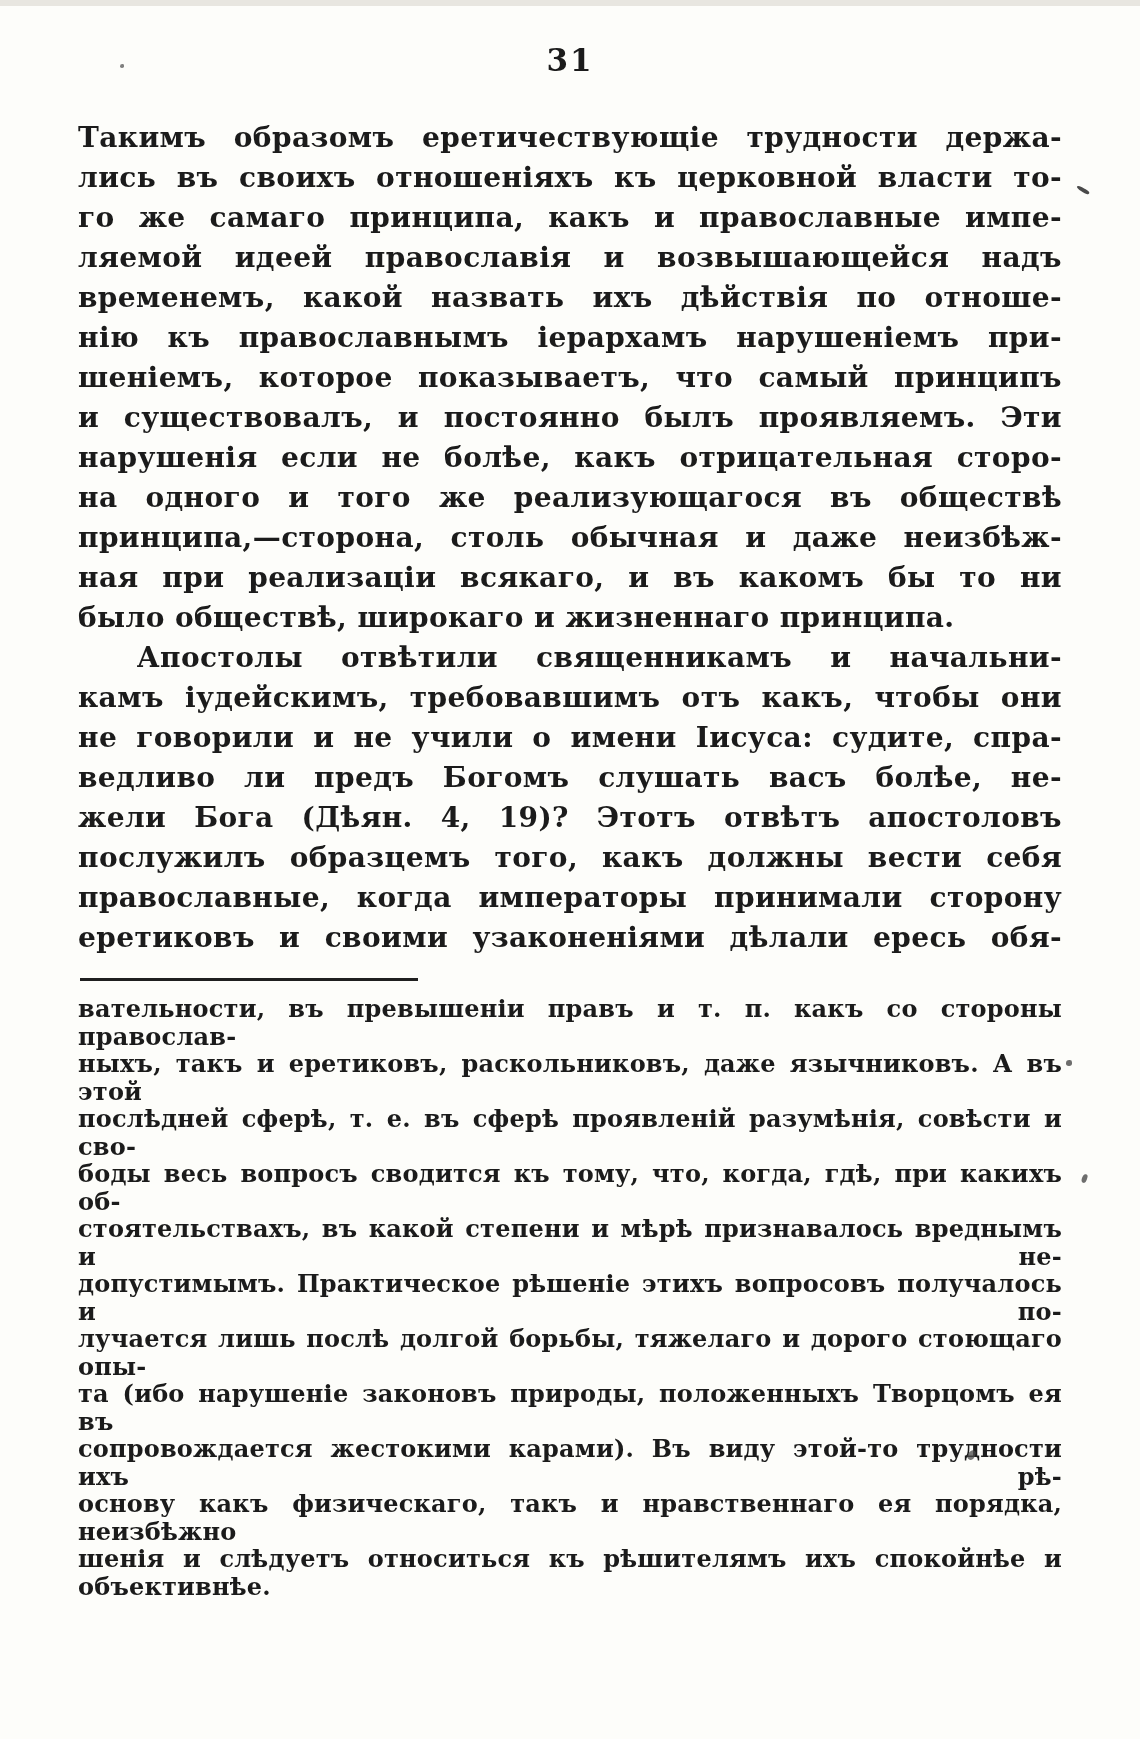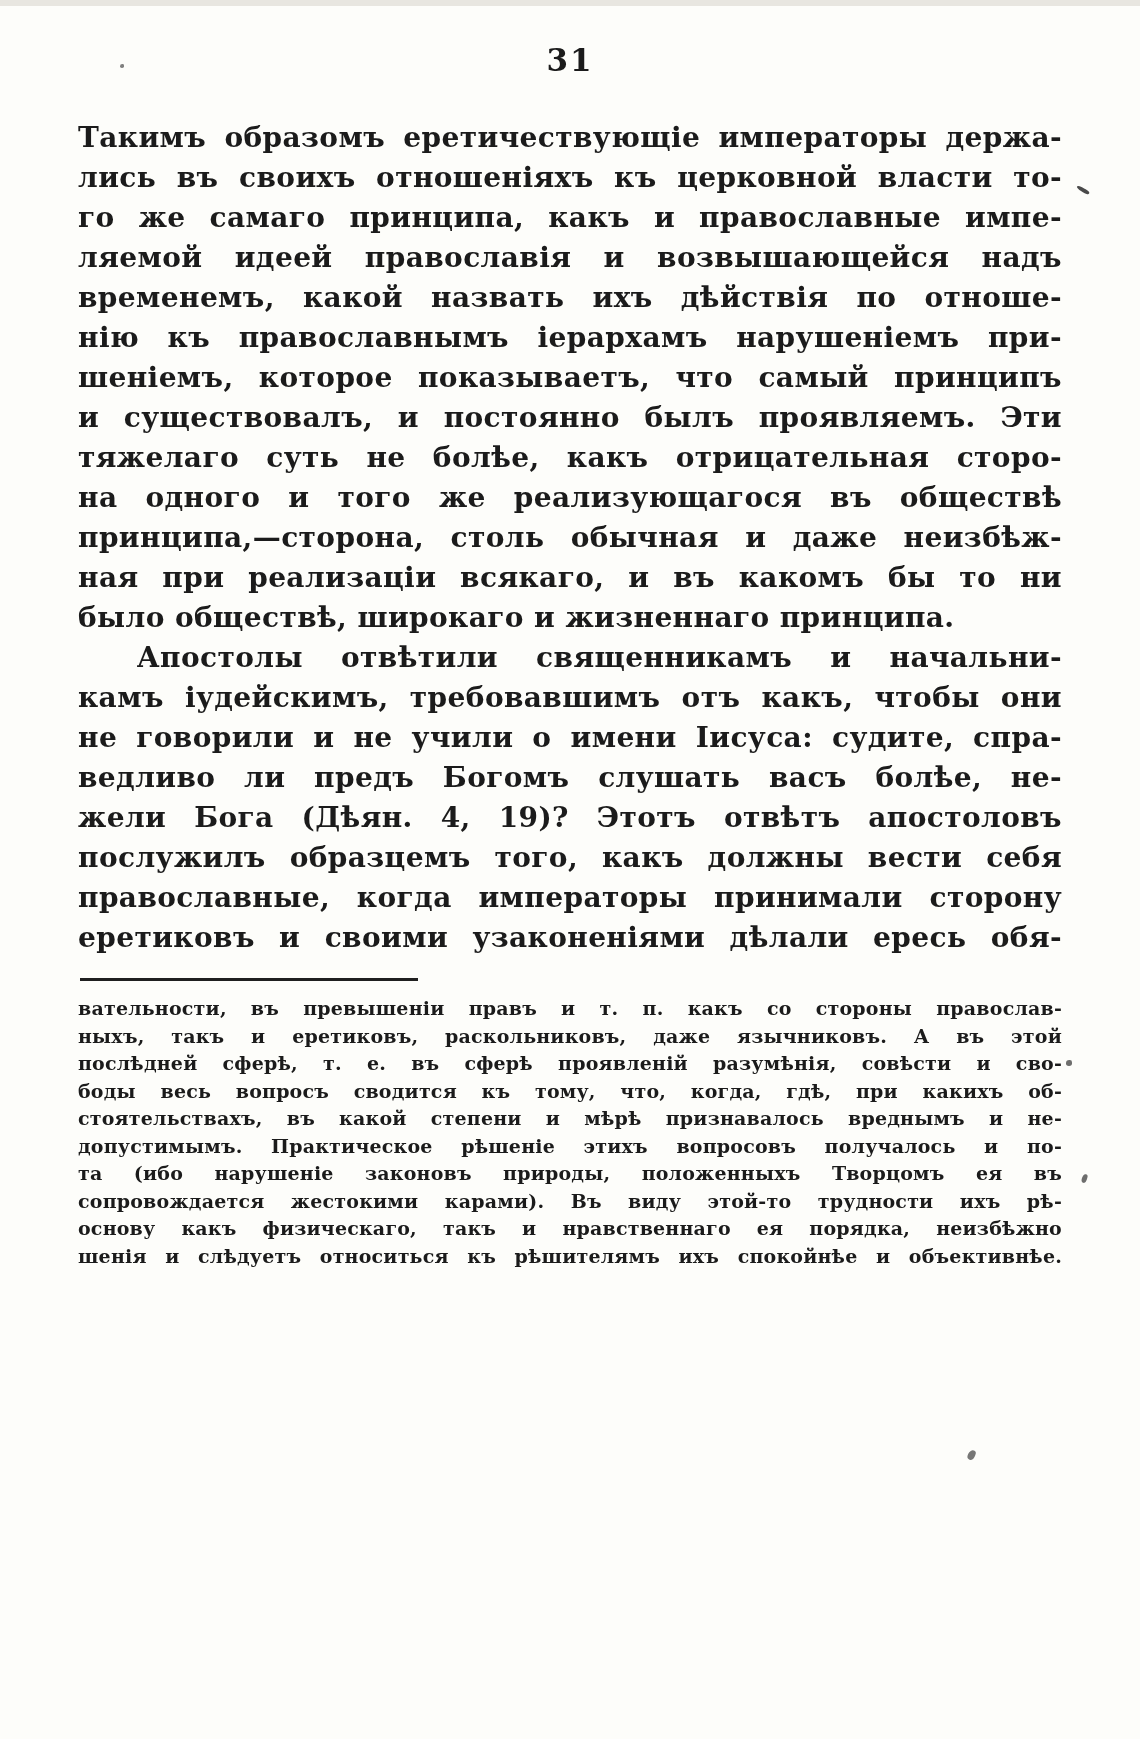--- a/index.html
+++ b/index.html
@@ -42,21 +42,21 @@
   .line.indent {
     text-indent: 2.1em;
   }
   .footnote-rule {
     width: 338px;
     height: 3px;
     background: #1f1f1f;
     margin: 20px 0 14px 2px;
   }
   .footnote {
-    font-size: 19px;
+    font-size: 24px;
     font-weight: 600;
     line-height: 27.5px;
     letter-spacing: 0.2px;
   }
   .fline {
     text-align: justify;
     text-align-last: justify;
   }
   .speck {
     position: absolute;
@@ -70,29 +70,29 @@
   .speck-5 { left: 120px;  top: 58px;  width: 4px; height: 4px; opacity: .7; }
 </style>
 </head>
 <body>
 
 <div class="page">
 
   <div class="page-number">31</div>
 
   <div class="main-text">
-    <div class="line">Такимъ образомъ еретичествующіе императоры держа-</div>
+    <div class="line">Такимъ образомъ еретичествующіе трудности держа-</div>
     <div class="line">лись въ своихъ отношеніяхъ къ церковной власти то-</div>
     <div class="line">го же самаго принципа, какъ и православные импе-</div>
     <div class="line">ляемой идеей православія и возвышающейся надъ</div>
     <div class="line">временемъ, какой назвать ихъ дѣйствія по отноше-</div>
     <div class="line">нію къ православнымъ іерархамъ нарушеніемъ при-</div>
     <div class="line">шеніемъ, которое показываетъ, что самый принципъ</div>
     <div class="line">и существовалъ, и постоянно былъ проявляемъ. Эти</div>
-    <div class="line">тяжелаго суть не болѣе, какъ отрицательная сторо-</div>
+    <div class="line">нарушенія если не болѣе, какъ отрицательная сторо-</div>
     <div class="line">на одного и того же реализующагося въ обществѣ</div>
     <div class="line">принципа,—сторона, столь обычная и даже неизбѣж-</div>
     <div class="line">ная при реализаціи всякаго, и въ какомъ бы то ни</div>
     <div class="line par-end">было обществѣ, широкаго и жизненнаго принципа.</div>
     <div class="line indent">Апостолы отвѣтили священникамъ и начальни-</div>
     <div class="line">камъ іудейскимъ, требовавшимъ отъ какъ, чтобы они</div>
     <div class="line">не говорили и не учили о имени Іисуса: судите, спра-</div>
     <div class="line">ведливо ли предъ Богомъ слушать васъ болѣе, не-</div>
     <div class="line">жели Бога (Дѣян. 4, 19)? Этотъ отвѣтъ апостоловъ</div>
     <div class="line">послужилъ образцемъ того, какъ должны вести себя</div>
@@ -102,20 +102,21 @@
 
   <div class="footnote-rule"></div>
 
   <div class="footnote">
     <div class="fline">вательности, въ превышеніи правъ и т. п.  какъ со стороны православ-</div>
     <div class="fline">ныхъ, такъ и еретиковъ, раскольниковъ, даже язычниковъ. А въ этой</div>
     <div class="fline">послѣдней сферѣ, т. е. въ сферѣ проявленій разумѣнія, совѣсти и сво-</div>
     <div class="fline">боды весь вопросъ сводится къ тому, что, когда, гдѣ, при какихъ об-</div>
     <div class="fline">стоятельствахъ, въ какой степени и мѣрѣ признавалось вреднымъ и не-</div>
     <div class="fline">допустимымъ. Практическое рѣшеніе этихъ вопросовъ получалось и по-</div>
+    <div class="fline">лучается лишь послѣ долгой борьбы, тяжелаго и дорого стоющаго опы-</div>
     <div class="fline">та (ибо нарушеніе законовъ природы, положенныхъ Творцомъ ея въ</div>
     <div class="fline">сопровождается жестокими карами). Въ виду этой-то трудности ихъ рѣ-</div>
     <div class="fline">основу какъ физическаго, такъ и нравственнаго ея порядка, неизбѣжно</div>
     <div class="fline">шенія и слѣдуетъ относиться къ рѣшителямъ ихъ спокойнѣе и объективнѣе.</div>
   </div>
 
   <div class="speck speck-1"></div>
   <div class="speck speck-2"></div>
   <div class="speck speck-3"></div>
   <div class="speck speck-4"></div>

